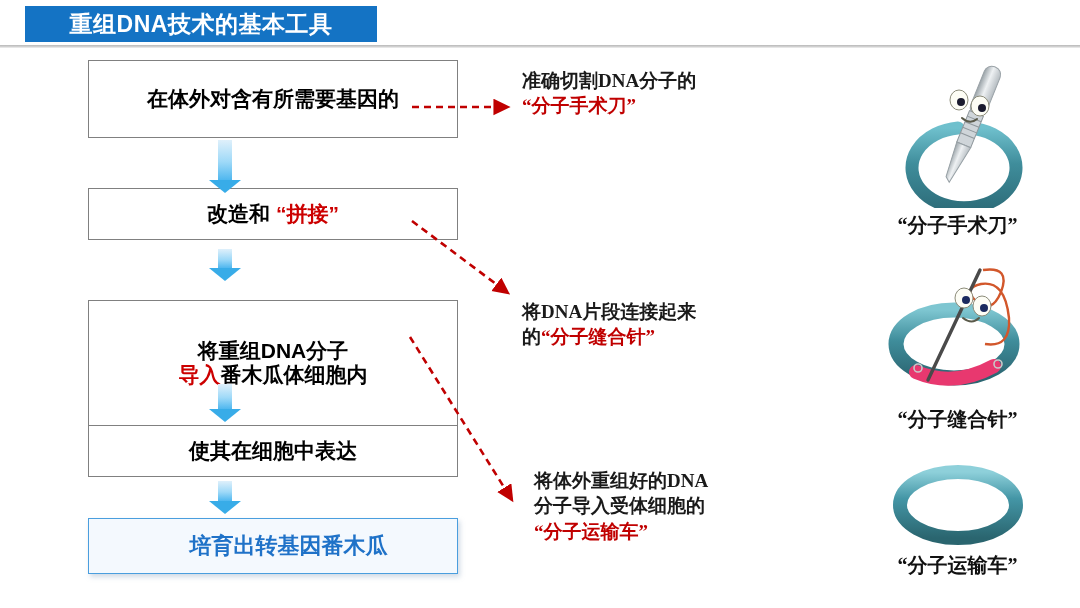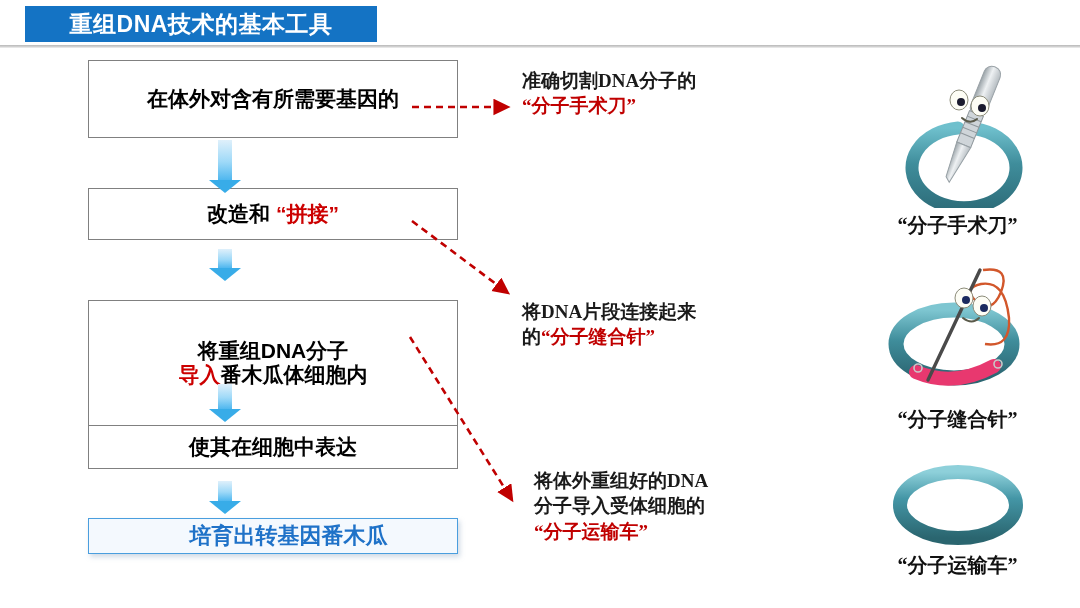--- a/index.html
+++ b/index.html
@@ -36,23 +36,23 @@
     font-weight:bold;color:#000000;
     font-family:"Liberation Sans","DejaVu Sans",sans-serif;
     line-height:1.16;
     margin-left:48px;
   }
   .fbox .ln{white-space:nowrap;font-size:21px;}
   .fbox .red{color:#cc0000;}
   #box1{top:60px;height:78px;}
   #box2{top:188px;height:52px;}
   #box3{top:300px;height:126px;}
-  #box4{top:425px;height:44px;}
+  #box4{top:425px;height:52px;}
   #box5{
-    top:518px;height:36px;
+    top:518px;height:56px;
     background:#f4f9fe;border:1px solid #4a9ede;
     box-shadow:2px 3px 5px rgba(120,150,180,.35);
     padding-left:31px;
   }
   #box5 .ln{color:#1f72c8;font-size:22px;}
 
   
   .darr{position:absolute;left:209px;width:32px;}
   .darr .shaft{
     width:14px;margin:0 auto;

